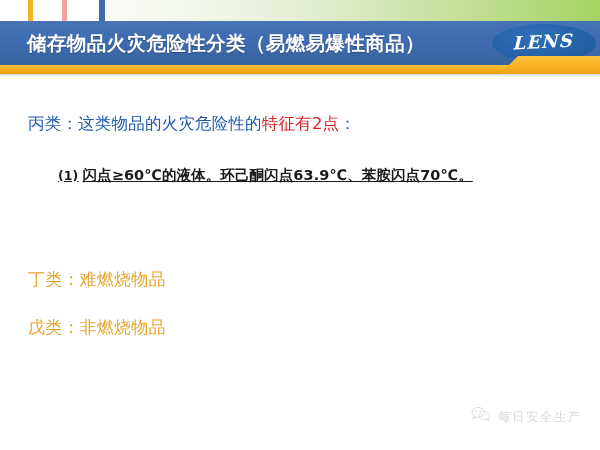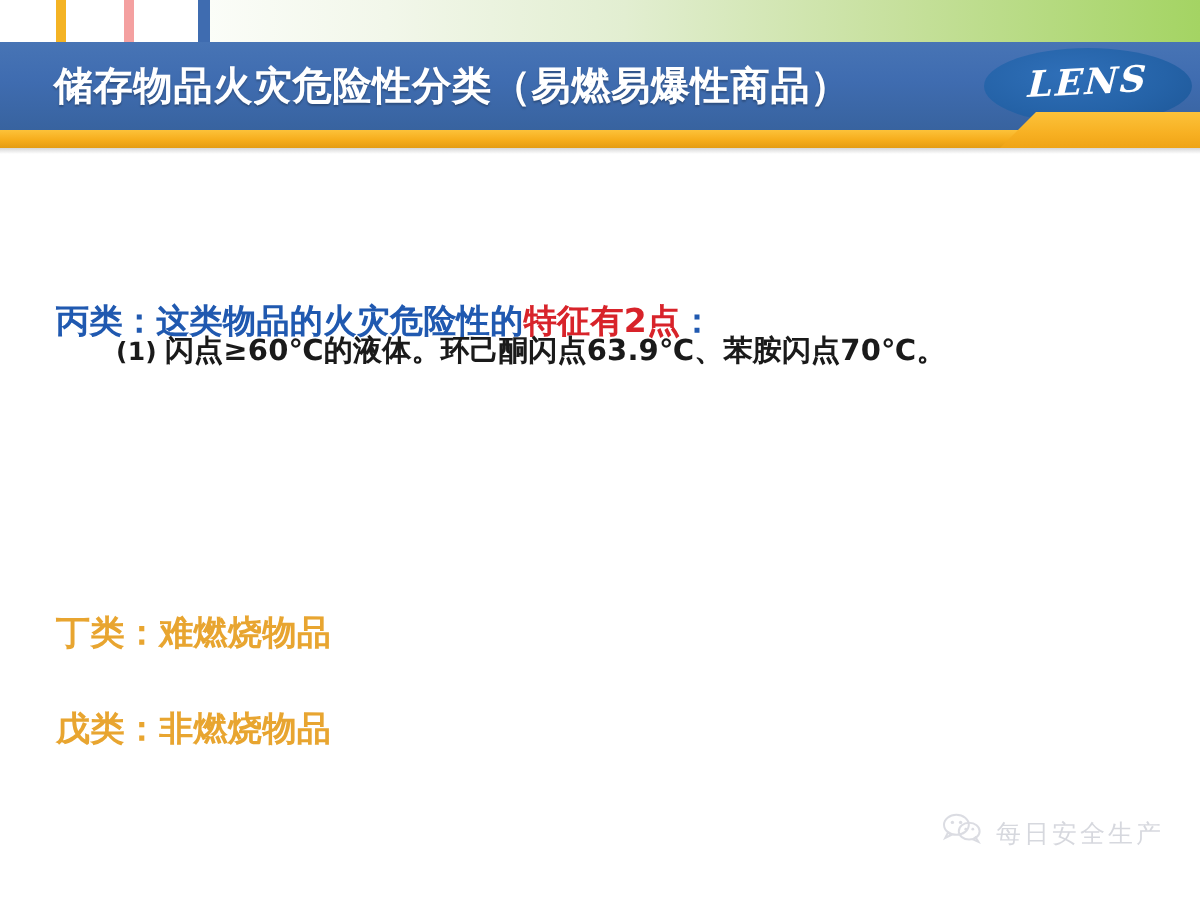--- a/index.html
+++ b/index.html
@@ -110,24 +110,23 @@
   .content {
     position: absolute;
     left: 0; top: 78px;
     width: 600px; height: 372px;
   }
 
   .line-heading {
     position: absolute;
     left: 28px;
     font-size: 16.5px;
-    font-weight: bold;
+    font-weight: normal;
     white-space: nowrap;
     letter-spacing: 0.2px;
-    margin-top: 37px;
   }
   .t-blue { color: #2059b0; }
   .t-red  { color: #d8232a; }
   .t-gold { color: #e8a530; }
 
   #line-bing { top: 35px; }
   #line-ding { top: 190px; font-size: 17px; }
   #line-wu   { top: 238px; font-size: 17px; }
 
   .bullet {
@@ -137,21 +136,21 @@
     font-size: 14.5px;
     font-weight: bold;
     white-space: nowrap;
     letter-spacing: 0.1px;
   }
   .bullet .num {
     font-size: 12.5px;
     font-weight: bold;
     margin-right: 4px;
   }
-  #bullet-1 { top: 88px; }
+  #bullet-1 { top: 88px; text-decoration: underline; }
   #bullet-2 { top: 143px; }
 
   
   .watermark {
     position: absolute;
     right: 18px; bottom: 24px;
     display: flex;
     align-items: flex-end;
     gap: 7px;
     opacity: 0.30;

